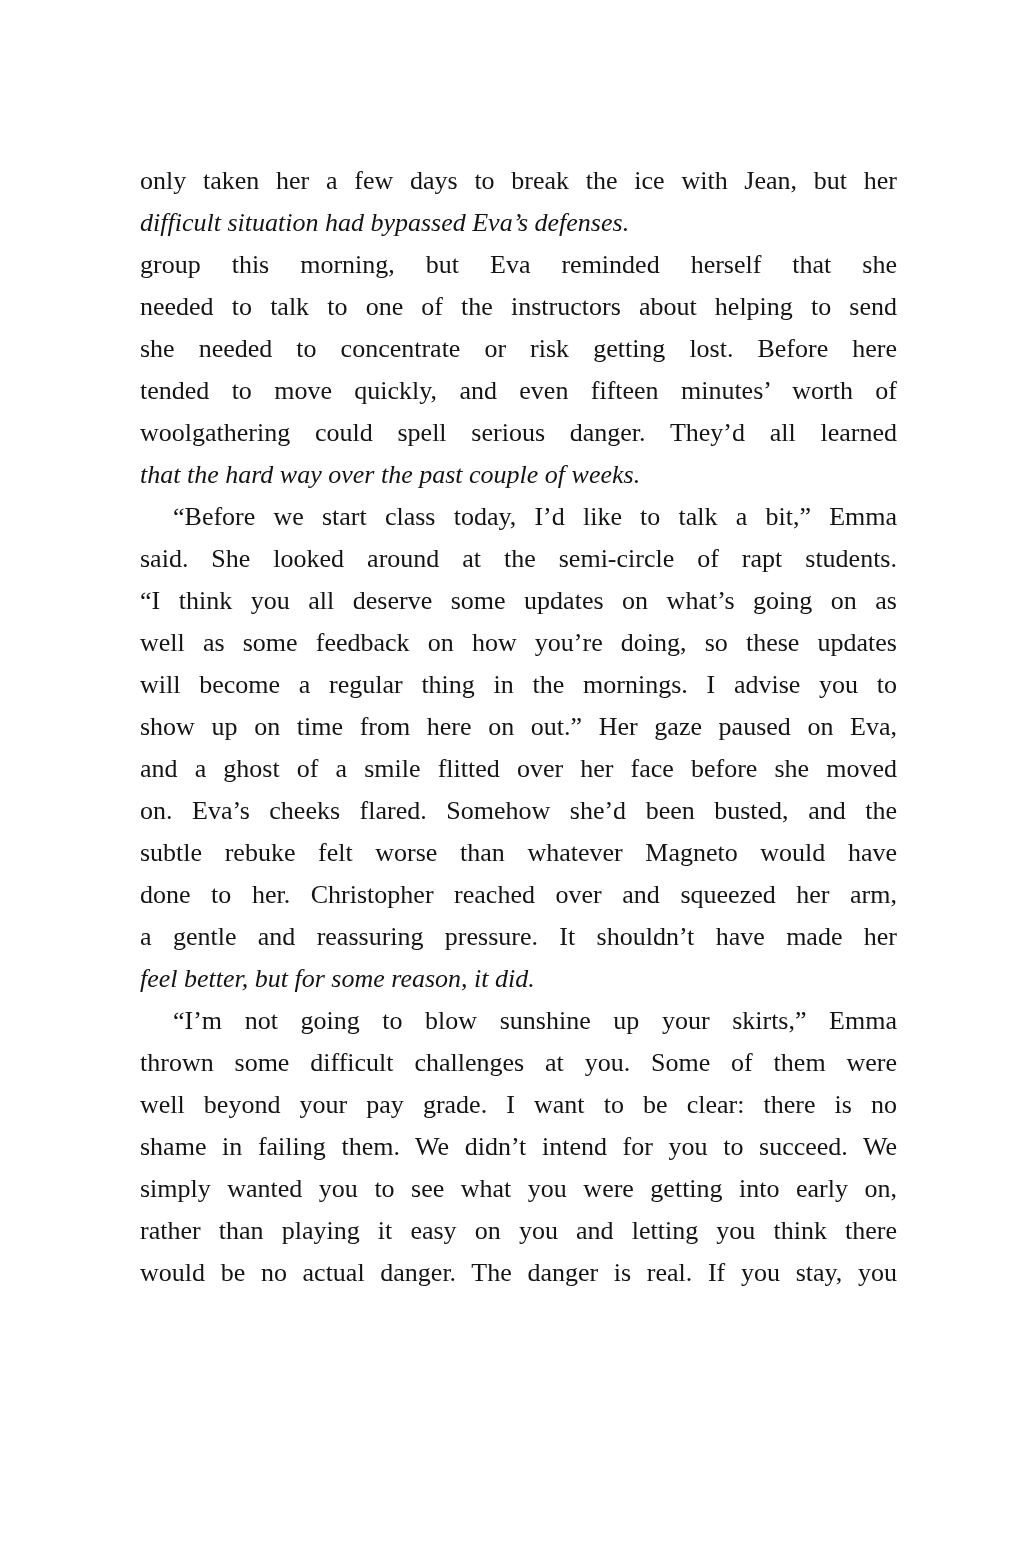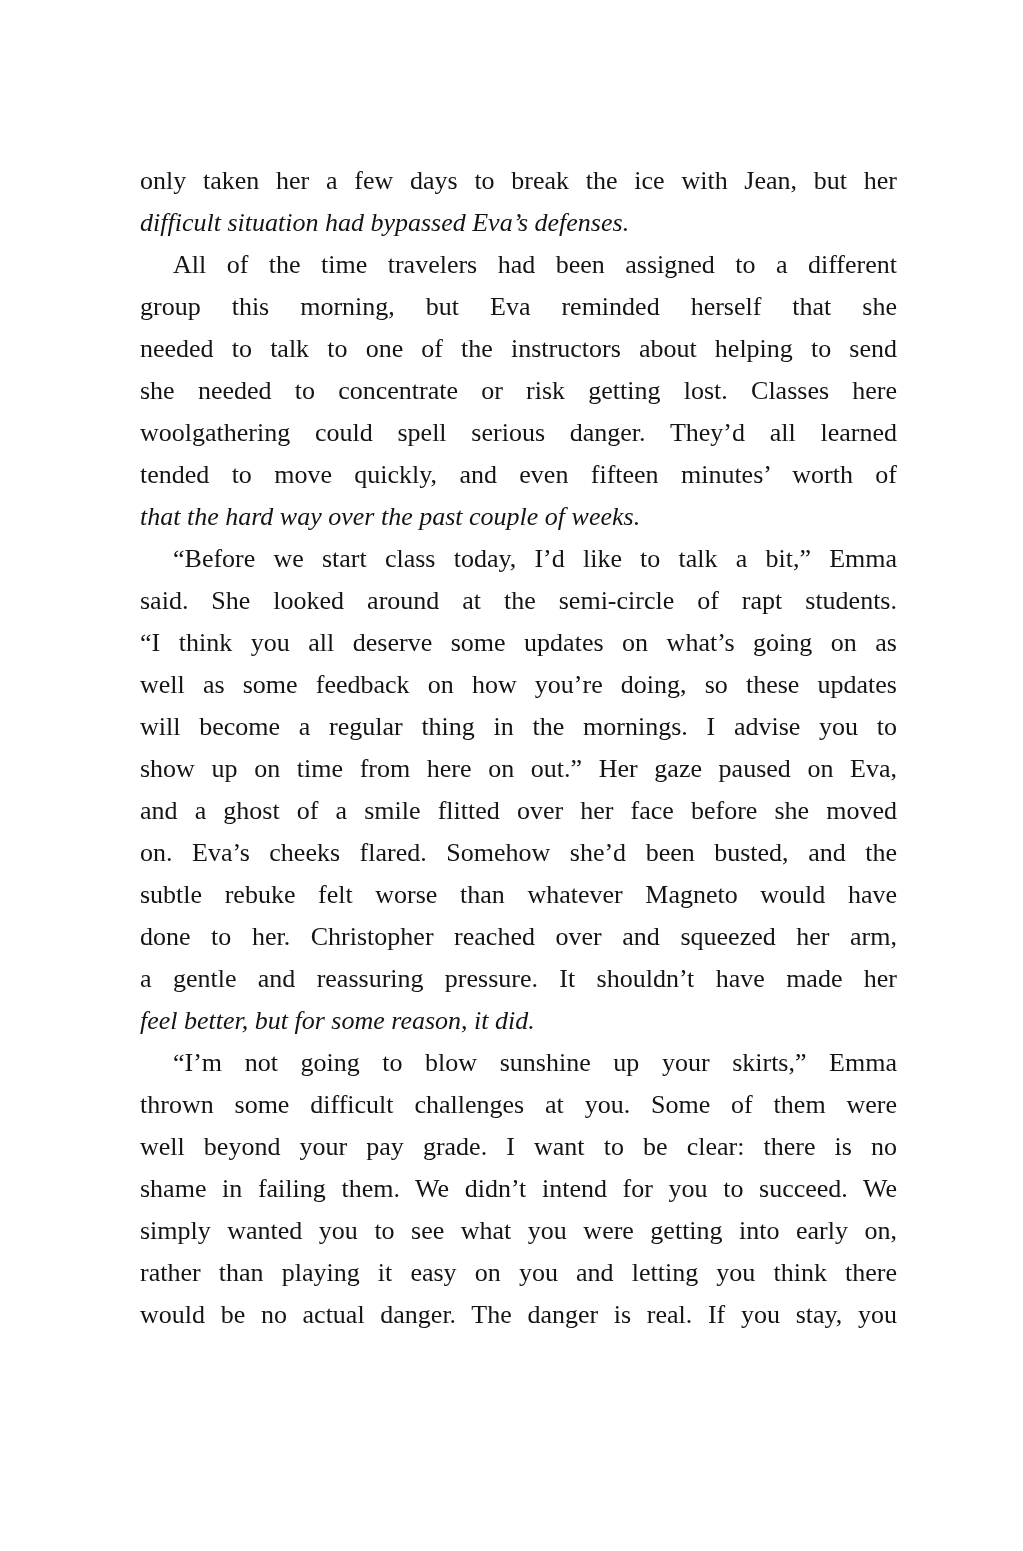--- a/index.html
+++ b/index.html
@@ -36,26 +36,25 @@
     text-indent: 33px;
   }
 </style>
 </head>
 <body>
 
 <div class="book-page">
   <div class="page-text" style="color: rgb(20, 20, 20);">
       <div class="line">only taken her a few days to break the ice with Jean, but her</div>
       <div class="line para-end">difficult situation had bypassed Eva’s defenses.</div>
-      <div class="line indent">All of the time travelers had been assigned to a different</div>
       <div class="line">group this morning, but Eva reminded herself that she</div>
       <div class="line">needed to talk to one of the instructors about helping to send</div>
-      <div class="line">she needed to concentrate or risk getting lost. Classes here</div>
+      <div class="line">she needed to concentrate or risk getting lost. Before here</div>
+      <div class="line">tended to move quickly, and even fifteen minutes’ worth of</div>
       <div class="line">woolgathering could spell serious danger. They’d all learned</div>
-      <div class="line">tended to move quickly, and even fifteen minutes’ worth of</div>
       <div class="line para-end">that the hard way over the past couple of weeks.</div>
       <div class="line indent">“Before we start class today, I’d like to talk a bit,” Emma</div>
       <div class="line">said. She looked around at the semi-circle of rapt students.</div>
       <div class="line">“I think you all deserve some updates on what’s going on as</div>
       <div class="line">well as some feedback on how you’re doing, so these updates</div>
       <div class="line">will become a regular thing in the mornings. I advise you to</div>
       <div class="line">show up on time from here on out.” Her gaze paused on Eva,</div>
       <div class="line">and a ghost of a smile flitted over her face before she moved</div>
       <div class="line">on. Eva’s cheeks flared. Somehow she’d been busted, and the</div>
       <div class="line">subtle rebuke felt worse than whatever Magneto would have</div>

